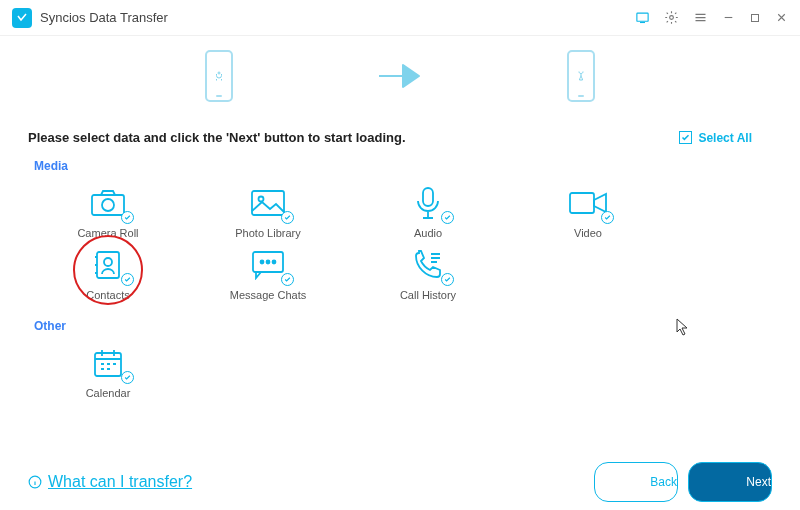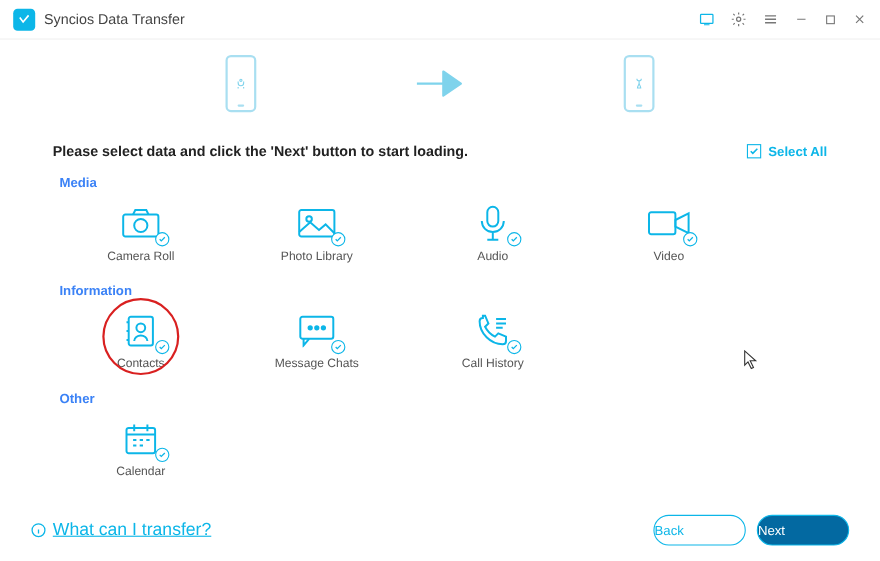--- a/index.html
+++ b/index.html
@@ -9,41 +9,41 @@
   .app-title { font-size: 13px; color: #444; }
   .title-spacer { flex: 1; }
   .title-icons { display: flex; align-items: center; gap: 14px; color: #888; }
   .title-icons svg { display: block; }
   .title-icons span { cursor: pointer; }
 
   .diagram { display: flex; align-items: center; justify-content: center; gap: 140px; padding: 14px 0 10px; }
   .phone { width: 28px; height: 52px; border: 2px solid #a9dff1; border-radius: 5px; position: relative; display: flex; align-items: center; justify-content: center; }
   .phone:before { content:""; position:absolute; bottom:3px; left:50%; transform:translateX(-50%); width:6px; height:2px; background:#a9dff1; border-radius:1px; }
 
-  .content { padding: 18px 48px 0 48px; }
+  .content { padding: 18px 48px 0 28px; }
   .instruction-row { display: flex; align-items: center; justify-content: space-between; margin-bottom: 8px; }
   .instruction { font-size: 13px; font-weight: 600; color: #222; }
   .select-all { display: flex; align-items: center; gap: 6px; color: #0cb6e8; font-size: 12px; cursor: pointer; font-weight:600; }
   .checkbox { width: 13px; height: 13px; border: 1.5px solid #0cb6e8; display: flex; align-items: center; justify-content: center; }
 
   .section-label { font-size: 12px; font-weight: 600; color: #3b82f6; margin: 14px 0 8px 6px; }
   .grid { display: flex; gap: 0; }
   .item { width: 160px; display: flex; flex-direction: column; align-items: center; gap: 6px; cursor: pointer; padding: 4px 0; position: relative; }
   .item .icon-wrap { width: 44px; height: 36px; display: flex; align-items: center; justify-content: center; position: relative; }
   .item-label { font-size: 11px; color: #555; }
   .check-badge { position: absolute; right: -4px; bottom: -3px; width: 13px; height: 13px; border-radius: 50%; background: #fff; border: 1.5px solid #0cb6e8; display:flex; align-items:center; justify-content:center; }
 
   .highlight-ring { position: absolute; width: 70px; height: 70px; border: 2.5px solid #d92020; border-radius: 50%; top: -8px; left: 50%; transform: translateX(-50%); pointer-events:none; }
 
   .cursor-arrow { position: absolute; pointer-events:none; }
 
   .footer { position: absolute; bottom: 0; left: 0; right: 0; height: 56px; display: flex; align-items: center; padding: 0 28px; }
   .help-link { display: flex; align-items: center; gap: 6px; color: #0cb6e8; font-size: 16px; text-decoration: underline; cursor: pointer; }
   .footer-spacer { flex: 1; }
-  .btn { min-width: 84px; height: 28px; border-radius: 14px; font-size: 12px; display:flex; align-items:center; justify-content:flex-start; cursor:pointer; margin-left: 10px; }
+  .btn { min-width: 84px; height: 40px; border-radius: 14px; font-size: 12px; display:flex; align-items:center; justify-content:flex-end; cursor:pointer; margin-left: 10px; }
   .btn-outline { border: 1.5px solid #0cb6e8; color: #0cb6e8; background: #fff; }
   .btn-primary { background: #0369a1; color: #fff; border: 1.5px solid #0cb6e8; }
 </style>
 </head>
 <body>
 
 <div class="titlebar">
   <div class="logo-badge">
     <svg width="12" height="12" viewBox="0 0 24 24" fill="none" stroke="#fff" stroke-width="3">
         <path d="M4 8 L10 16 L20 4"></path>
@@ -172,21 +172,20 @@
         <span class="check-badge">
             <svg width="7" height="7" viewBox="0 0 24 24" stroke="#0cb6e8" stroke-width="4" fill="none">
               <path d="M4 12l5 5L20 6"></path>
             </svg>
           </span>
       </div>
       <div class="item-label">Video</div>
     </div>
   </div>
 
-  <div class="section-label">Information</div>
   <div class="grid">
     <div class="item">
       <div class="highlight-ring"></div>
       <div class="icon-wrap">
         <svg width="32" height="32" viewBox="0 0 32 32" fill="none" stroke="#0cb6e8" stroke-width="1.8">
             <rect x="5" y="3" width="22" height="26" rx="2"></rect>
             <path d="M3 8h2M3 16h2M3 24h2"></path>
             <circle cx="16" cy="13" r="4"></circle>
             <path d="M10 25c0-3 3-5 6-5s6 2 6 5"></path>
           </svg>

